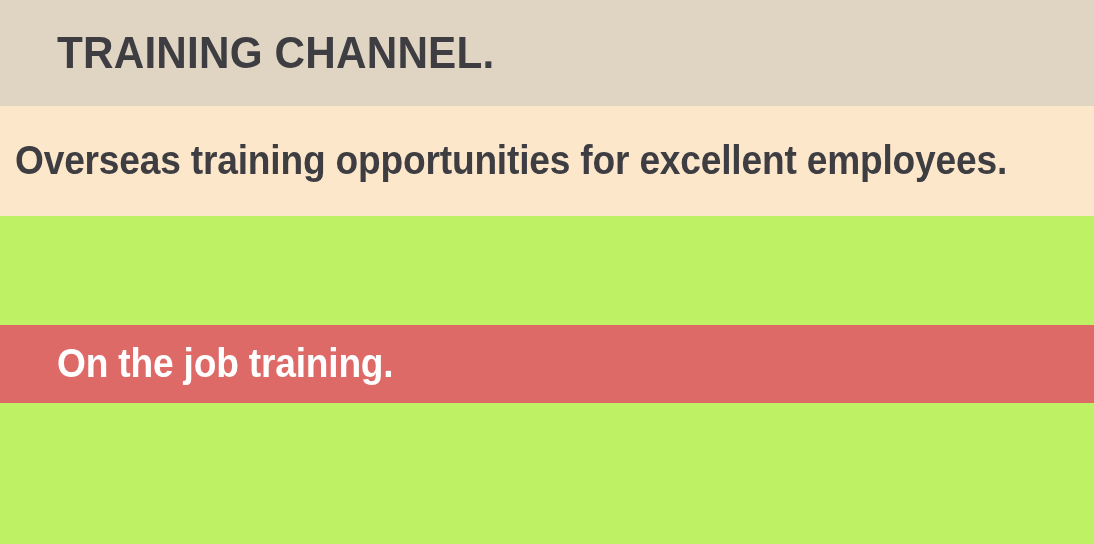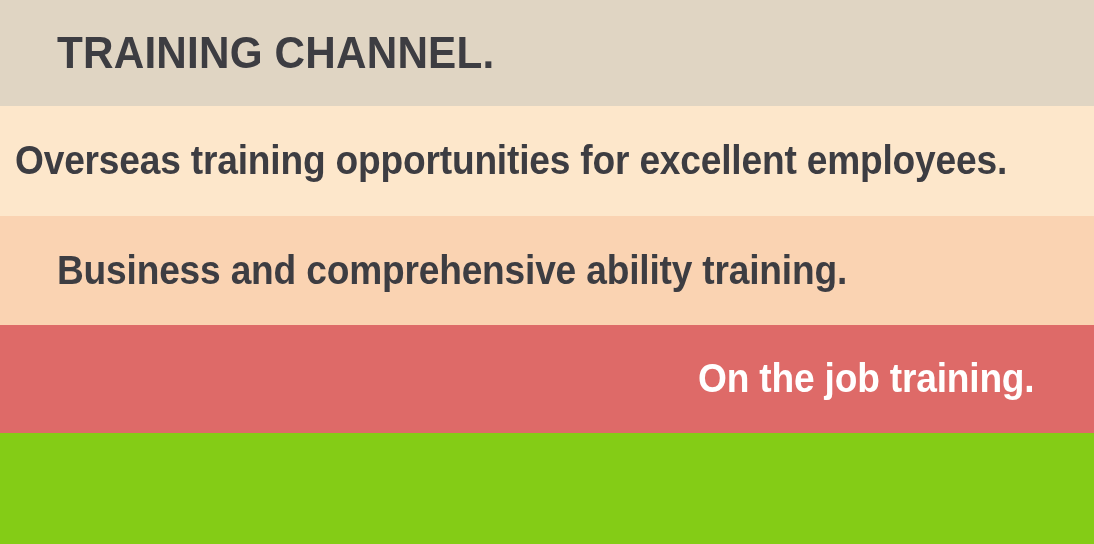--- a/index.html
+++ b/index.html
@@ -11,21 +11,21 @@
 
   body {
     font-family: "Liberation Sans", "DejaVu Sans", sans-serif;
   }
 
   #infographic {
     position: relative;
     width: 1094px;
     height: 544px;
     overflow: hidden;
-    background: #84cc16;
+    background: #bef264;
   }
 
   .band {
     position: absolute;
     left: 0;
     width: 1094px;
     display: flex;
     align-items: center;
     box-sizing: border-box;
     padding-left: 57px;
@@ -76,23 +76,22 @@
   }
   #band-item-2 .band-label {
     font-size: 41px;
     color: #3d3d42;
     transform: scaleX(0.905);
   }
 
   
   #band-item-3 {
     top: 325px;
-    height: 108px;
+    height: 78px;
     background: #de6a68;
-    justify-content: flex-end;
   }
   #band-item-3 .band-label {
     font-size: 41px;
     color: #ffffff;
     transform: scaleX(0.905);
   }
 
   
   #band-item-4 {
     top: 436px;
@@ -111,22 +110,19 @@
 <div id="infographic">
 
   <div class="band" id="band-title">
     <span class="band-label">TRAINING CHANNEL.</span>
   </div>
 
   <div class="band" id="band-item-1">
     <span class="band-label">Overseas training opportunities for excellent employees.</span>
   </div>
 
-  <div class="band" id="band-item-2">
-    <span class="band-label">Business and comprehensive ability training.</span>
-  </div>
 
   <div class="band" id="band-item-3">
     <span class="band-label">On the job training.</span>
   </div>
 
 
 </div>
 
 </body></html>

